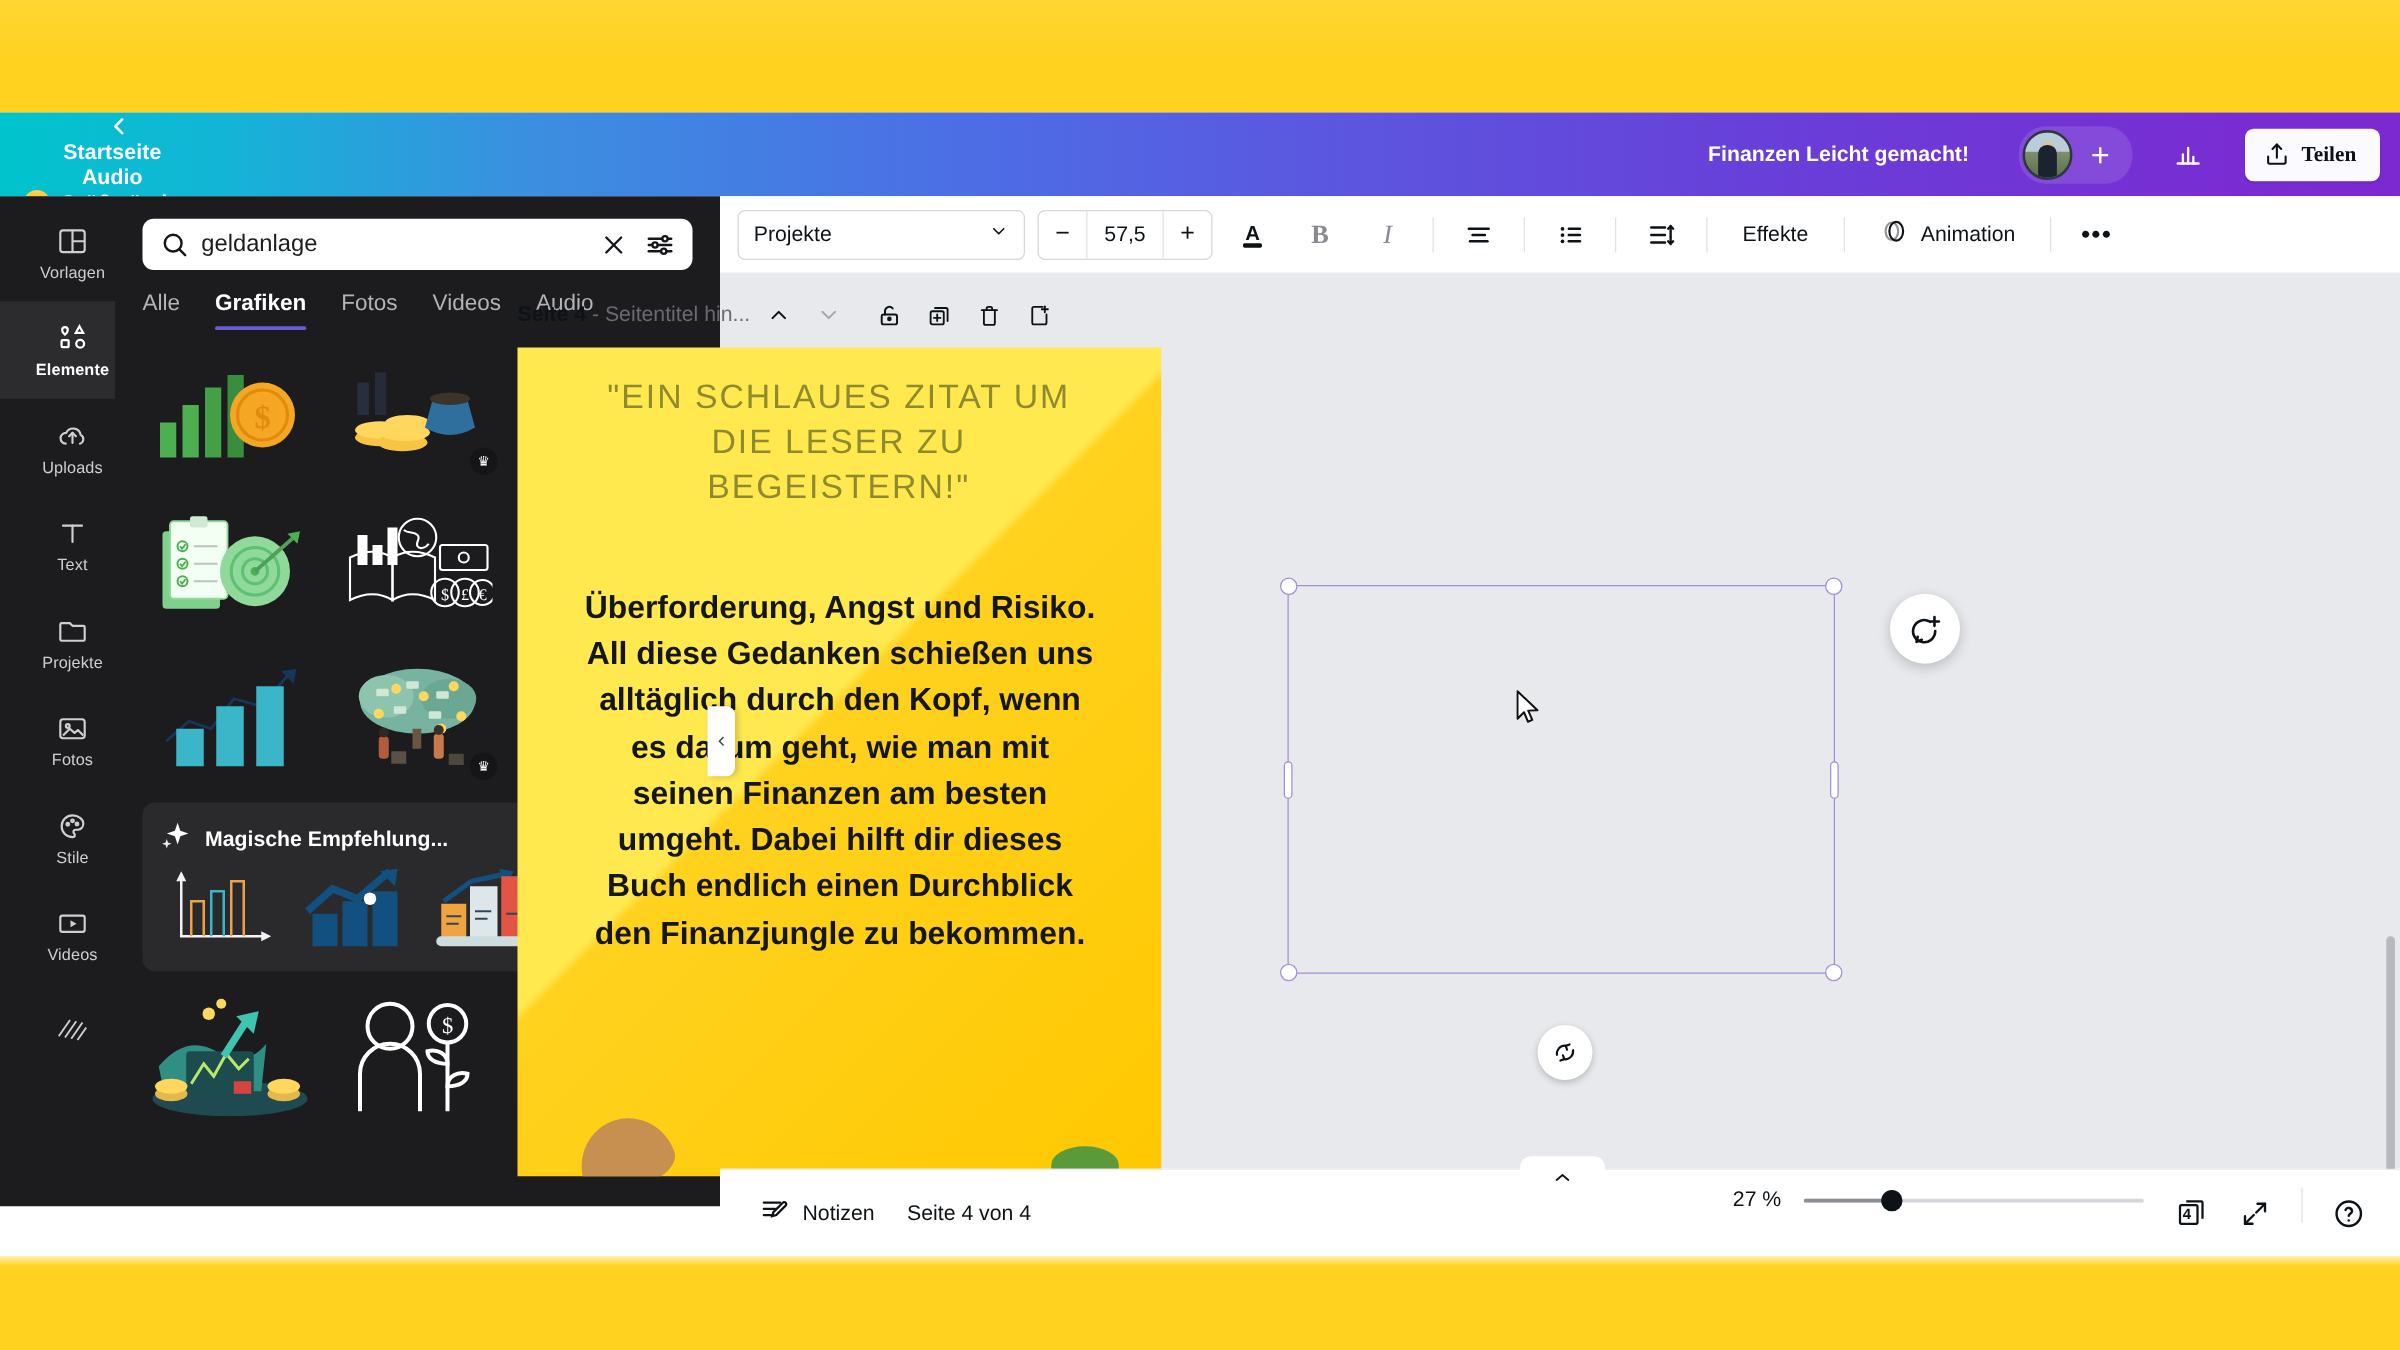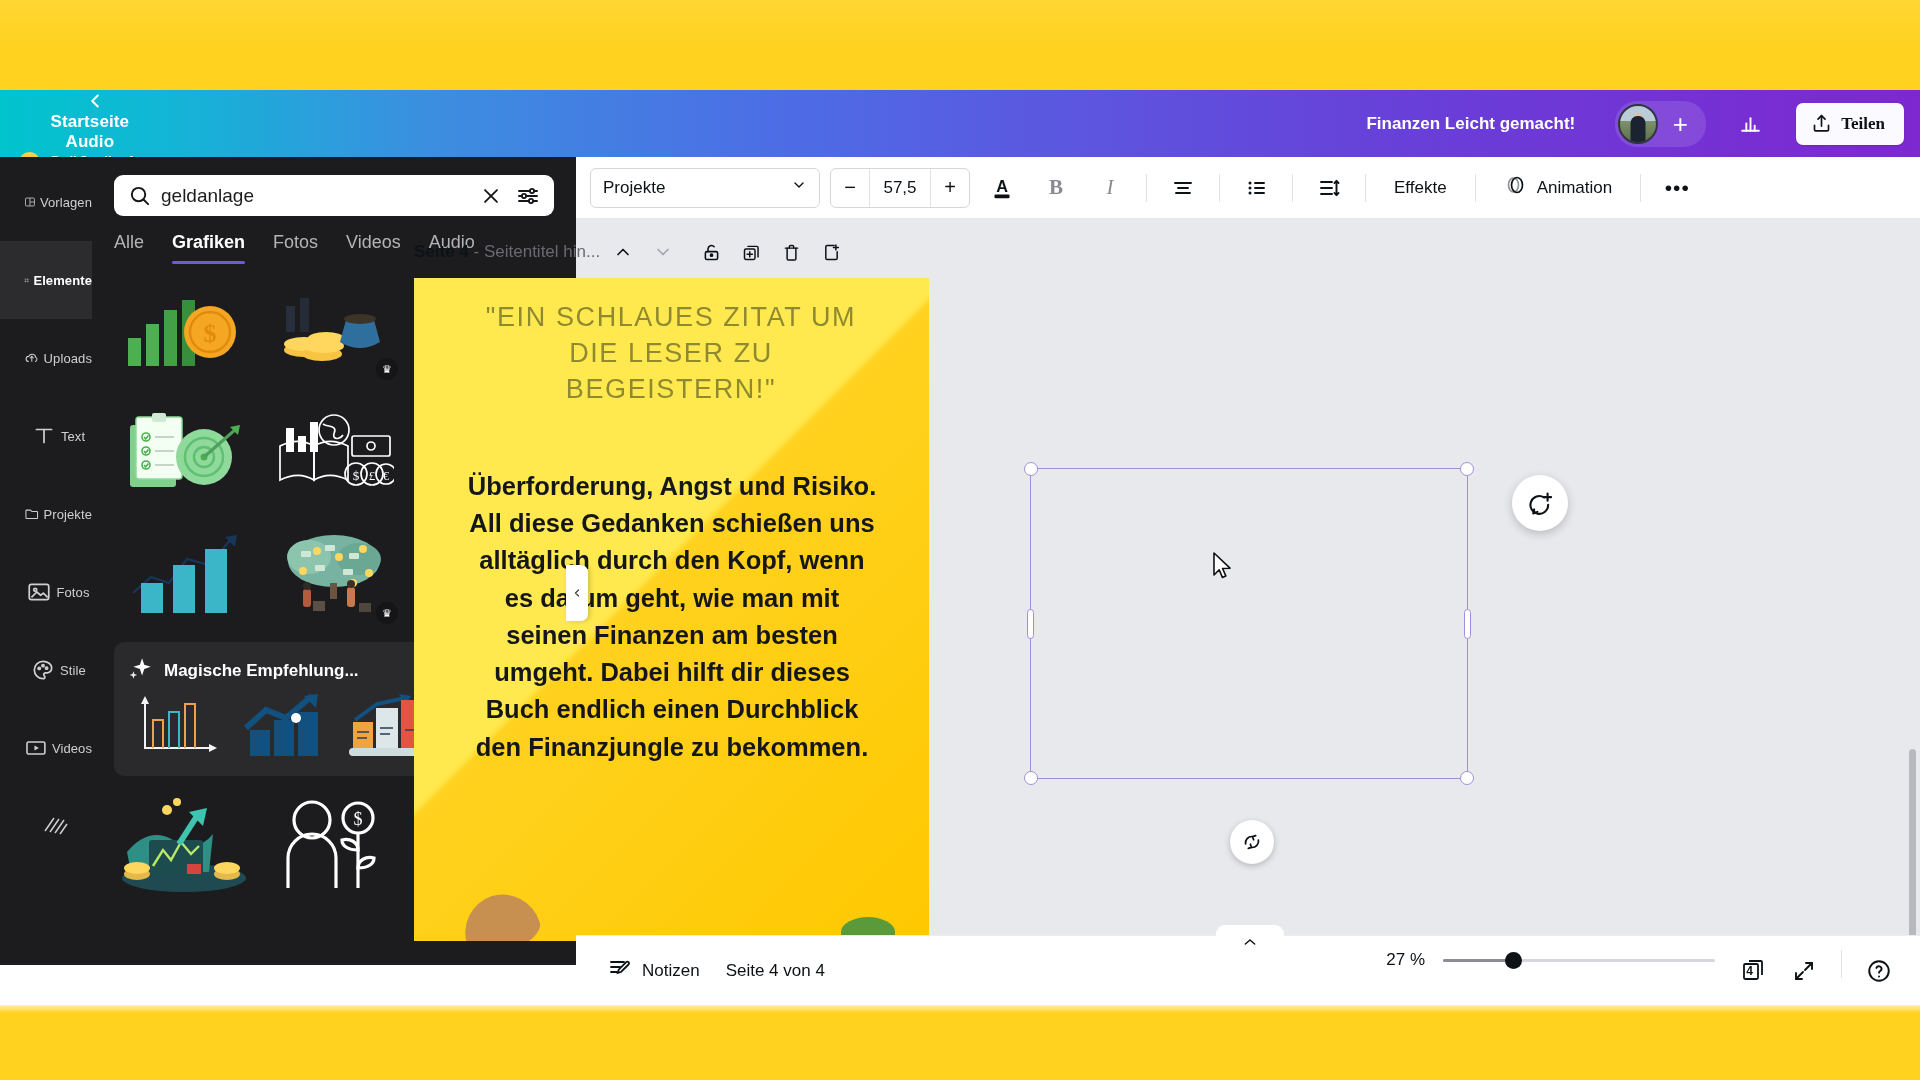--- a/index.html
+++ b/index.html
@@ -104,21 +104,21 @@
   }
 
   
   .rail {
     position: absolute; left: 0; top: 157px; width: 92px; height: 808px;
     background: #1c1c1e; color: #d9d9db;
     display: flex; flex-direction: column; align-items: center;
     padding-top: 6px; overflow: hidden;
   }
   .rail-item {
-    width: 92px; height: 78px; display: flex; flex-direction: row;
+    width: 92px; height: 78px; display: flex; flex-direction: column;
     align-items: center; justify-content: center; gap: 4px;
     cursor: pointer; color: #cfcfd2; flex: none; padding-left: 24px;
   }
   .rail-item .lbl { font-size: 13px; letter-spacing: .1px; }
   .rail-item.active { background: #2c2c2f; color: #fff; }
   .rail-item.active .lbl { font-weight: 700; }
 
   
   .panel {
     position: absolute; left: 92px; top: 157px; width: 484px; height: 808px;

